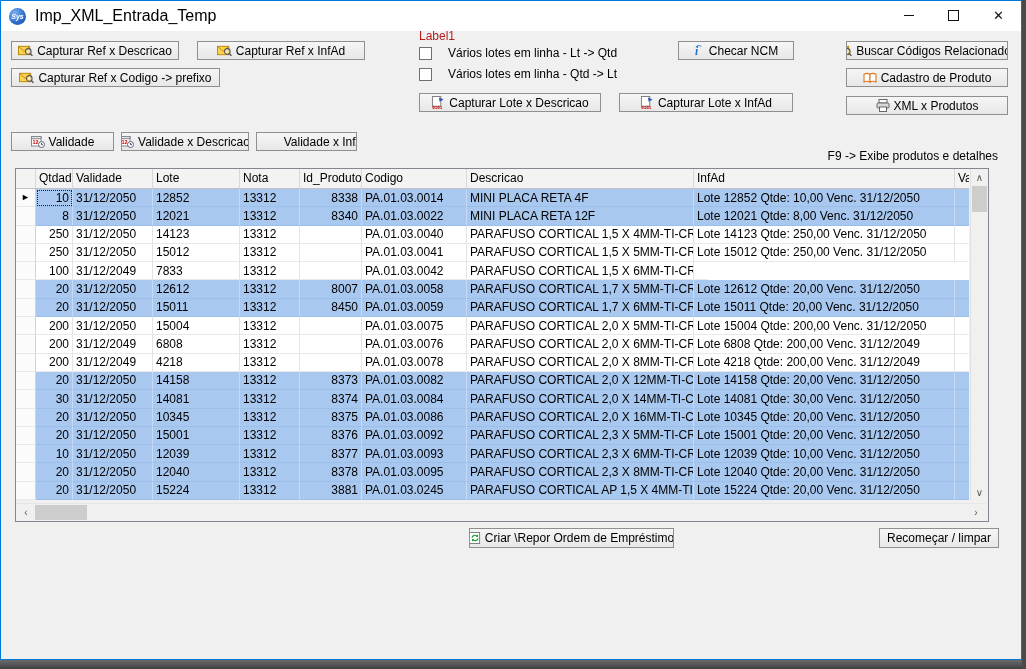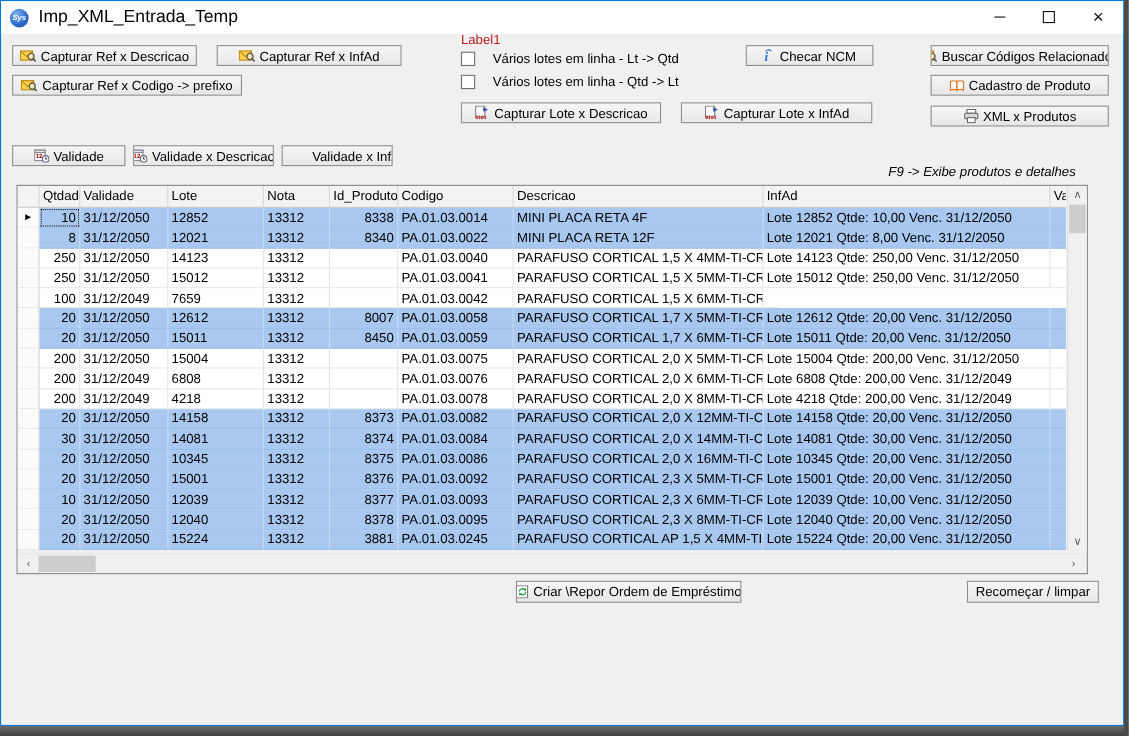--- a/index.html
+++ b/index.html
@@ -218,21 +218,21 @@
     <svg viewBox="0 0 14 13" width="14" height="13">
         <rect x="0.5" y="1.5" width="9.5" height="9.5" fill="#fff" stroke="#888"></rect>
         <rect x="0.5" y="1.5" width="9.5" height="2.2" fill="#dce6f5" stroke="#888"></rect>
         <text x="1.4" y="8.8" font-size="5.5" fill="#c00000" font-weight="bold">12</text>
         <circle cx="10.5" cy="9.5" r="3" fill="#f4f7ff" stroke="#667"></circle>
         <path d="M10.5 8 v1.6 h1.3" stroke="#333" fill="none" stroke-width="0.9"></path>
       </svg>
     <span>Validade x InfAd</span>
   </button>
 
-  <div class="lbl" style="left:800px;top:148px;width:177px;text-align:right;font-style:italic;">F9 -&gt; Exibe produtos e detalhes</div>
+  <div class="lbl" style="left:820px;top:148px;width:177px;text-align:right;">F9 -&gt; Exibe produtos e detalhes</div>
 
   <div class="grid">
     <div class="grid-header">
       <div class="hcell c0"></div>
       <div class="hcell c1">Qtdade</div>
       <div class="hcell c2">Validade</div>
       <div class="hcell c3">Lote</div>
       <div class="hcell c4">Nota</div>
       <div class="hcell c5">Id_Produto</div>
       <div class="hcell c6">Codigo</div>
@@ -288,21 +288,21 @@
           <div class="cell c5 num"></div>
           <div class="cell c6">PA.01.03.0041</div>
           <div class="cell c7">PARAFUSO CORTICAL 1,5 X 5MM-TI-CROSS-DRIVE</div>
           <div class="cell c8">Lote 15012 Qtde: 250,00 Venc. 31/12/2050</div>
           <div class="cell c9"></div>
         </div>
         <div class="grid-row">
           <div class="cell c0"></div>
           <div class="cell c1 num">100</div>
           <div class="cell c2">31/12/2049</div>
-          <div class="cell c3">7659</div>
+          <div class="cell c3">7833</div>
           <div class="cell c4">13312</div>
           <div class="cell c5 num"></div>
           <div class="cell c6">PA.01.03.0042</div>
           <div class="cell c7">PARAFUSO CORTICAL 1,5 X 6MM-TI-CROSS-DRIVE</div>
           <div class="cell c9"></div>
         </div>
         <div class="grid-row sel">
           <div class="cell c0"></div>
           <div class="cell c1 num">20</div>
           <div class="cell c2">31/12/2050</div>

